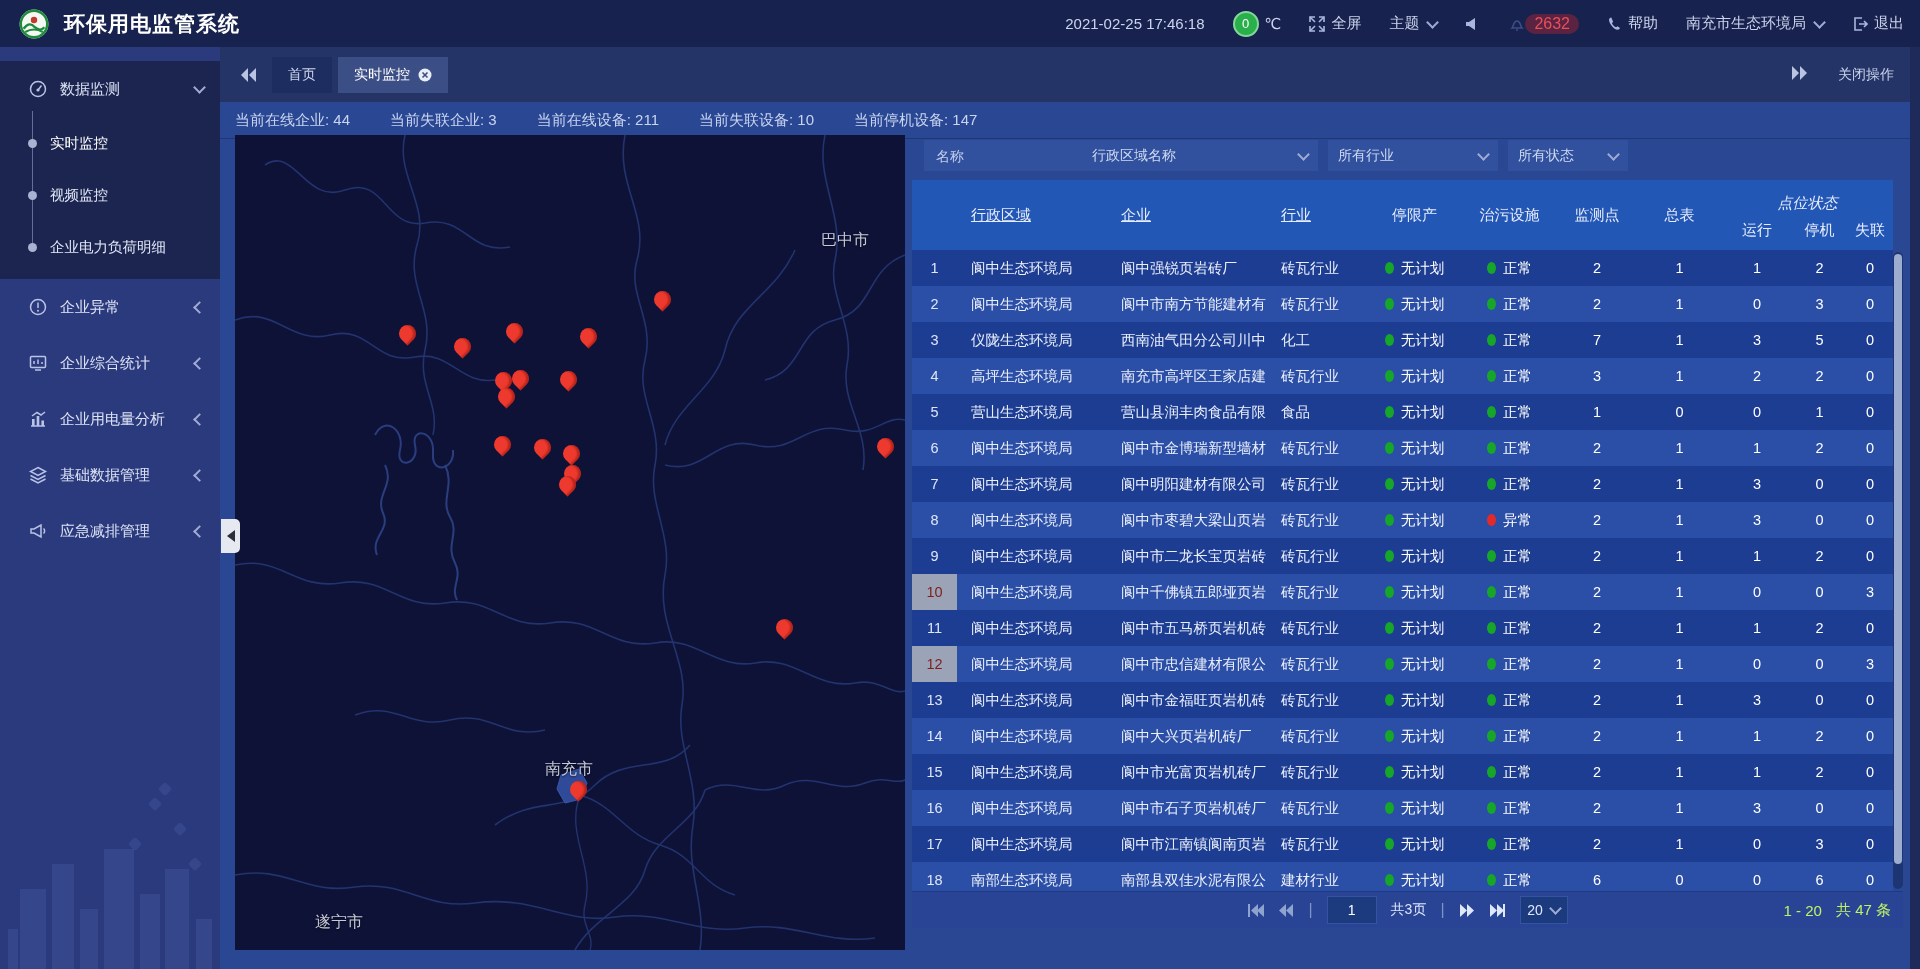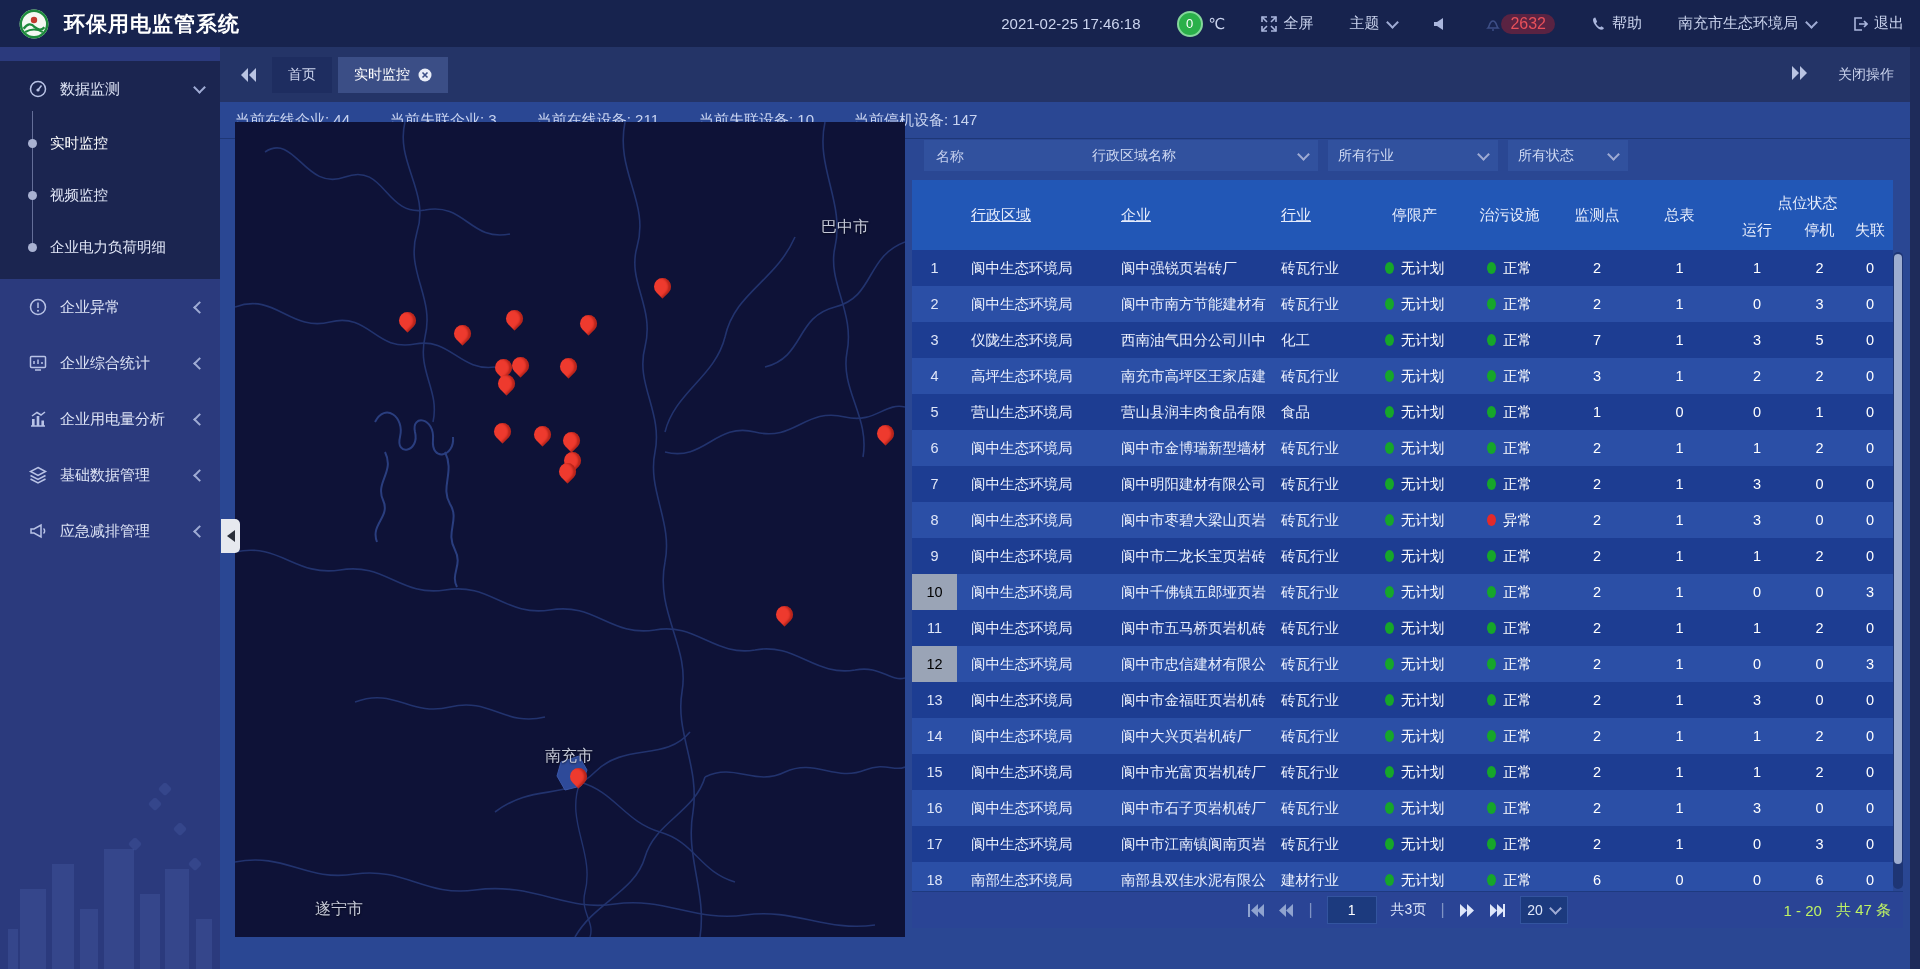--- a/index.html
+++ b/index.html
@@ -4,21 +4,21 @@
 <style>
   html,body{margin:0;padding:0;background:#10173a;}
   #app{position:relative;width:1920px;height:969px;overflow:hidden;
        font-family:"Liberation Sans","DejaVu Sans",sans-serif;color:#fff;
        background:#2a4793;}
   
   #topbar{position:absolute;left:0;top:0;width:1920px;height:47px;background:#17234e;
           display:flex;align-items:center;color:#cbd4ee;z-index:30;}
   #logo{width:32px;height:32px;margin-left:18px;flex:0 0 auto;}
   #app-title{margin-left:14px;font-size:21px;font-weight:bold;color:#fff;letter-spacing:1px;}
-  #topbar-right{margin-left:auto;display:flex;align-items:center;gap:36px;padding-right:16px;font-size:15px;}
+  #topbar-right{margin-left:auto;display:flex;align-items:center;gap:28px;padding-right:16px;font-size:15px;}
   .tb-item{display:flex;align-items:center;gap:6px;cursor:pointer;white-space:nowrap;}
   .tb-static{display:flex;align-items:center;gap:6px;white-space:nowrap;}
   #temp-badge{width:22px;height:22px;border-radius:50%;background:#2ab04a;border:2px solid #84d79b;
               display:flex;align-items:center;justify-content:center;font-size:13px;color:#fff;}
   .chev-down{width:7px;height:7px;border-left:2px solid #9fabd4;border-bottom:2px solid #9fabd4;
              transform:rotate(-45deg);display:inline-block;margin-left:3px;margin-top:-3px;}
   #notif-badge{background:#5a2342;color:#e8505a;border-radius:10px;padding:1px 9px;font-size:16px;margin-left:-6px;}
   .tb-icon{display:inline-flex;align-items:center;}
   .tb-icon svg{stroke:#aab6dd;fill:none;stroke-width:1.6;}
   
@@ -47,21 +47,21 @@
   .tab{height:36px;display:flex;align-items:center;padding:0 16px;margin-right:6px;font-size:14px;
        color:#cdd5ee;background:#1e2d60;cursor:pointer;}
   .tab.active{background:#3b4e86;color:#fff;}
   .tab .close-ic{margin-left:8px;display:inline-flex;}
   #tabbar-right{margin-left:auto;display:flex;align-items:center;gap:30px;padding-right:16px;font-size:14px;color:#c9d2ec;}
   
   #statsbar{position:absolute;left:220px;top:102px;width:1690px;height:37px;display:flex;align-items:center;
             gap:40px;padding-left:15px;color:#c9d4f0;font-size:15px;
             border-bottom:1px solid rgba(10,25,70,.35);box-sizing:border-box;}
   
-  #map{position:absolute;left:235px;top:122px;width:670px;height:815px;background:#0e1237;overflow:hidden;cursor:grab;}
+  #map{position:absolute;left:235px;top:135px;width:670px;height:815px;background:#0e1237;overflow:hidden;cursor:grab;}
   .map-label{position:absolute;color:#c6cad8;font-size:16px;transform:translate(-50%,-50%);
              text-shadow:0 1px 2px rgba(0,0,0,.6);white-space:nowrap;}
   .pin{position:absolute;width:17px;height:17px;background:#ee3a2e;border-radius:50% 50% 50% 0;
        transform:translate(-8px,-21px) rotate(-45deg);box-shadow:inset -2px -2px 2px rgba(120,10,5,.45);cursor:pointer;}
   #map-collapse{position:absolute;left:221px;top:519px;width:19px;height:34px;background:#e6e9ef;
                 border-radius:0 5px 5px 0;display:flex;align-items:center;justify-content:center;
                 cursor:pointer;z-index:15;}
   #map-collapse .tri{width:0;height:0;border-top:6px solid transparent;border-bottom:6px solid transparent;
                      border-right:8px solid #2a2f3a;}
   
@@ -75,31 +75,31 @@
   #f-status{left:596px;top:0;width:120px;}
   #f-name input{background:transparent;border:none;outline:none;color:#cfd9f2;font-size:14px;width:100%;
                 font-family:inherit;}
   #f-name input::placeholder{color:#c2cdec;}
   .grid-cols{display:grid;grid-template-columns:45px 150px 160px 100px 95px 95px 80px 85px 70px 55px 1fr;}
   #thead{position:absolute;left:0;top:40px;width:981px;height:70px;background:#2257b6;
          grid-template-rows:1fr 1fr;color:#e6ecfb;font-size:15px;}
   #thead .th{grid-row:1 / span 2;display:flex;align-items:center;justify-content:center;}
   #thead .th.al{justify-content:flex-start;padding-left:14px;text-decoration:underline;}
   #thead .group{grid-row:1;grid-column:9 / span 3;display:flex;align-items:flex-end;justify-content:center;
-                padding-bottom:2px;text-align:center;}
+                font-style:italic;padding-bottom:2px;text-align:center;}
   #thead .sub{grid-row:2;display:flex;align-items:center;justify-content:center;padding-bottom:4px;}
   #tbody{position:absolute;left:0;top:110px;width:981px;height:641px;overflow:hidden;}
   .tr{height:36px;align-items:center;font-size:14.5px;color:#fff;cursor:pointer;}
   .tr.dark{background:#1d3d92;}
   .tr.light{background:#2b4fa6;}
   .td{white-space:nowrap;overflow:hidden;}
   .td.c{text-align:center;}
   .td.al{padding-left:14px;color:#eaeffc;}
   .td.num{height:36px;display:flex;align-items:center;justify-content:center;color:#dfe6f8;}
-  .td.num.hl{background:#9aa4b6;color:#000000;}
+  .td.num.hl{background:#9aa4b6;color:#7f1d1d;}
   .td.status{display:flex;align-items:center;justify-content:center;}
   .sdot{width:9px;height:12px;border-radius:50%;margin-right:7px;flex:0 0 auto;}
   .sdot.green{background:#16a62a;}
   .sdot.red{background:#e32a2a;}
   #vscroll{position:absolute;left:981px;top:112px;width:10px;height:637px;background:rgba(8,20,60,.35);
            border-radius:5px;cursor:pointer;}
   #vscroll .thumb{position:absolute;left:1px;top:2px;width:8px;height:610px;background:#9dadd0;border-radius:4px;cursor:grab;}
   
   #pager{position:absolute;left:0;top:751px;width:991px;height:37px;background:#2a4495;
          border-top:1px solid #1e3a80;display:flex;align-items:center;justify-content:center;gap:14px;

